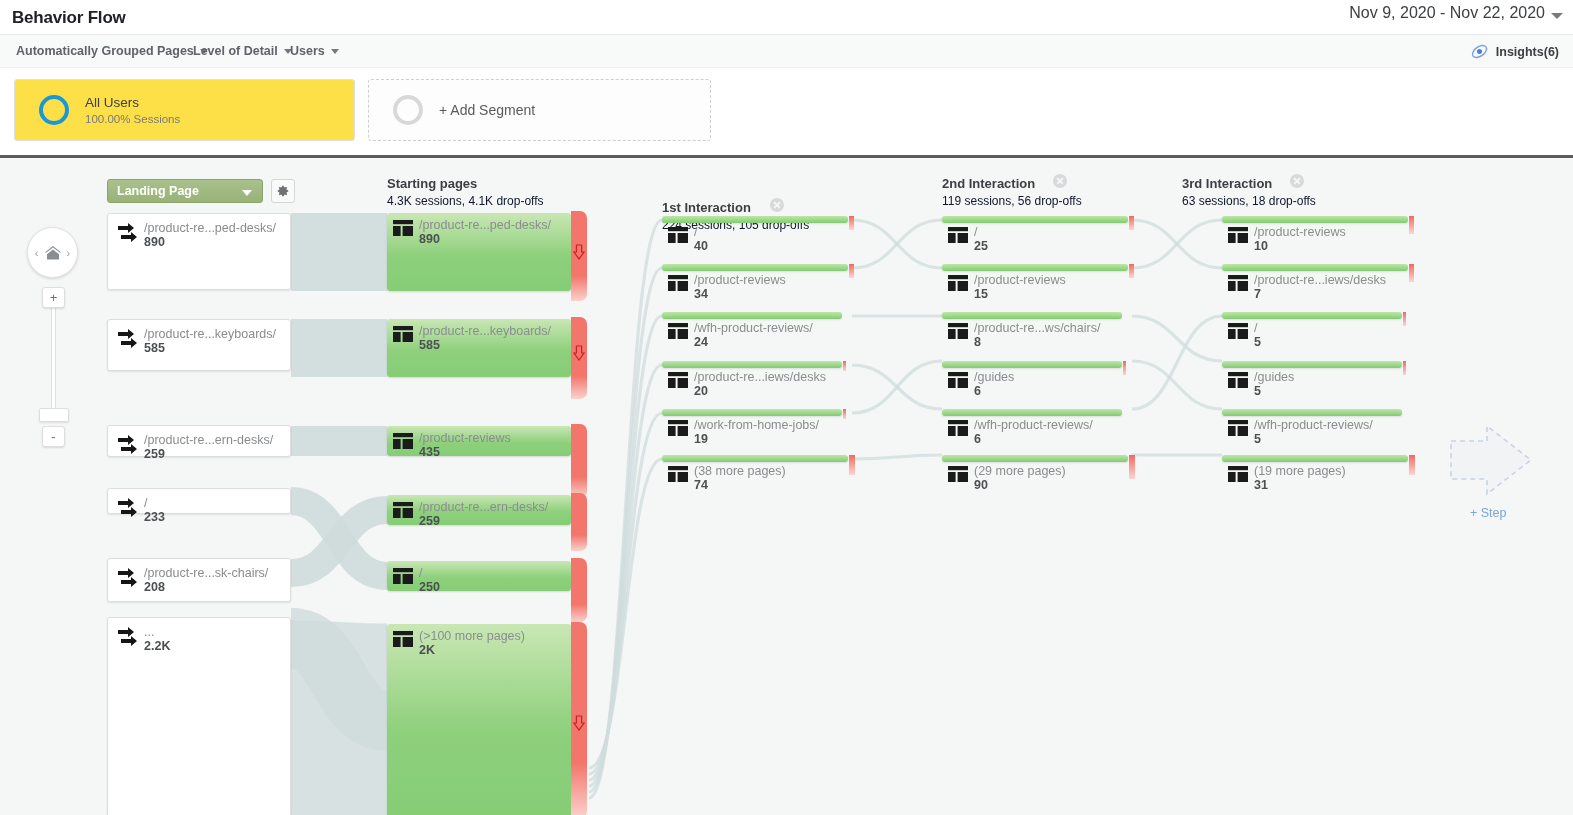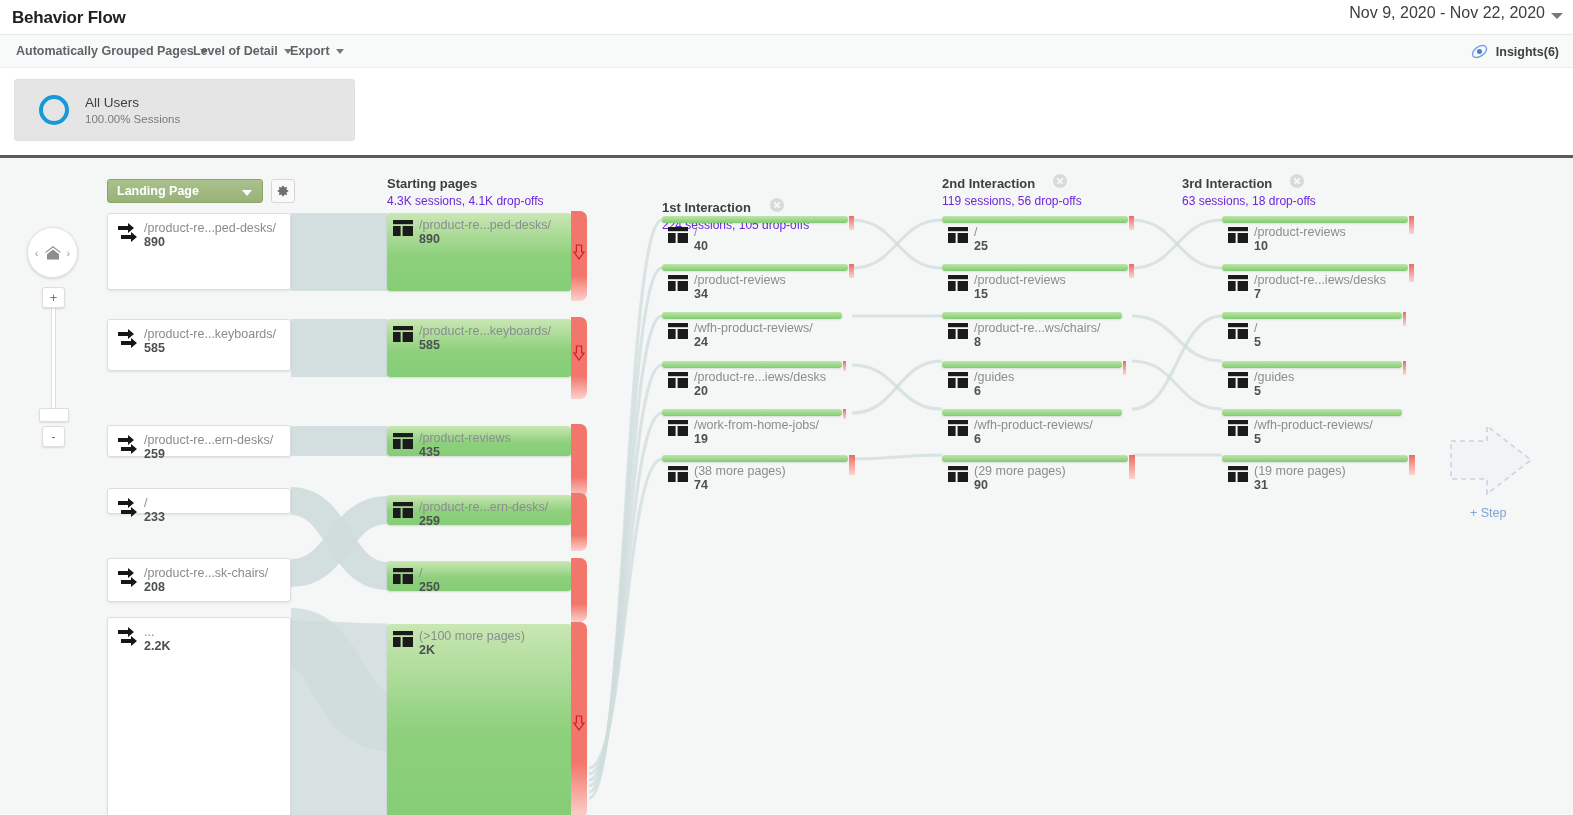--- a/index.html
+++ b/index.html
@@ -60,21 +60,21 @@
   .insights-label { font-size: 12.5px; font-weight: bold; color: #3c4043; }
   .insights-icon { width: 19px; height: 19px; }
 
   
   .segmentbar {
     position: absolute; left: 0; top: 68px; width: 1573px; height: 87px;
     background: #ffffff;
   }
   .seg-card {
     position: absolute; top: 11px; height: 62px;
-    background: #e5e5e5; border: 1px solid #e0e0e0; border-radius: 3px;
+    background: #fde047; border: 1px solid #e0e0e0; border-radius: 3px;
     display: flex; align-items: center; cursor: pointer;
   }
   #segAll { left: 14px; width: 341px; }
   #segAdd {
     left: 368px; width: 343px;
     border: 1px dashed #cfcfcf; background: #fdfdfd;
   }
   .seg-ring {
     width: 30px; height: 30px; border-radius: 50%;
     border: 4px solid #1698d9; margin-left: 24px; flex: none;
@@ -147,21 +147,21 @@
     background: #fafafa; border: 1px solid #d6d6d6; border-radius: 3px;
     display: flex; align-items: center; justify-content: center; cursor: pointer;
   }
 
   
   .col-head { position: absolute; }
   .col-title {
     font-size: 13px; font-weight: bold; color: #3c4043; white-space: nowrap;
   }
   .col-sub {
-    font-size: 12px; color: #6d28d9; margin-top: 3px; white-space: nowrap; text-align: center;
+    font-size: 12px; color: #0f172a; margin-top: 3px; white-space: nowrap; text-align: center;
   }
   .col-close {
     position: absolute; top: -2px;
     width: 14px; height: 14px; border-radius: 50%;
     background: #d7d9da; cursor: pointer;
   }
   .col-close::before, .col-close::after {
     content: ""; position: absolute; left: 3px; top: 6.2px;
     width: 8px; height: 1.6px; background: #f5f6f6;
   }
@@ -253,39 +253,43 @@
 </div>
 
 <div class="toolbar">
   <div class="tb-item" id="tb0">
     <span>Automatically Grouped Pages</span><i class="caret"></i>
   </div>
   <div class="tb-item" id="tb1">
     <span>Level of Detail</span><i class="caret"></i>
   </div>
   <div class="tb-item" id="tb2">
-    <span>Export</span><i class="caret"></i>
+    <span>Users</span><i class="caret"></i>
   </div>
 
   <div class="insights">
     <svg class="insights-icon" viewBox="0 0 24 24">
       <ellipse cx="12" cy="12" rx="10" ry="6" fill="none" stroke="#7b9fe8" stroke-width="1.8" transform="rotate(-35 12 12)"></ellipse>
       <circle cx="12" cy="12" r="3.2" fill="#4a7fe0"></circle>
     </svg>
     <span class="insights-label">Insights(6)</span>
   </div>
 </div>
 
 <div class="segmentbar">
   <div class="seg-card" id="segAll">
     <div class="seg-ring"></div>
     <div class="seg-text">
       <div class="seg-name">All Users</div>
       <div class="seg-sub">100.00% Sessions</div>
     </div>
+  </div>
+  <div class="seg-card" id="segAdd">
+    <div class="seg-ring grey"></div>
+    <div class="seg-add-label">+ Add Segment</div>
   </div>
 </div>
 
 <div class="canvas">
   <div class="canvas-inner" id="canvasInner">
 
     <svg class="flows" id="flowSvg" viewBox="0 0 1573 660" preserveAspectRatio="none">
         <path d="M291,94 C339,94 339,94 387,94" stroke="#cfdcdc" stroke-width="78" fill="none" opacity="0.9"></path>
         <path d="M291,190 C339,190 339,190 387,190" stroke="#cfdcdc" stroke-width="58" fill="none" opacity="0.9"></path>
         <path d="M291,283 C339,283 339,283 387,283" stroke="#cfdcdc" stroke-width="30" fill="none" opacity="0.9"></path>

